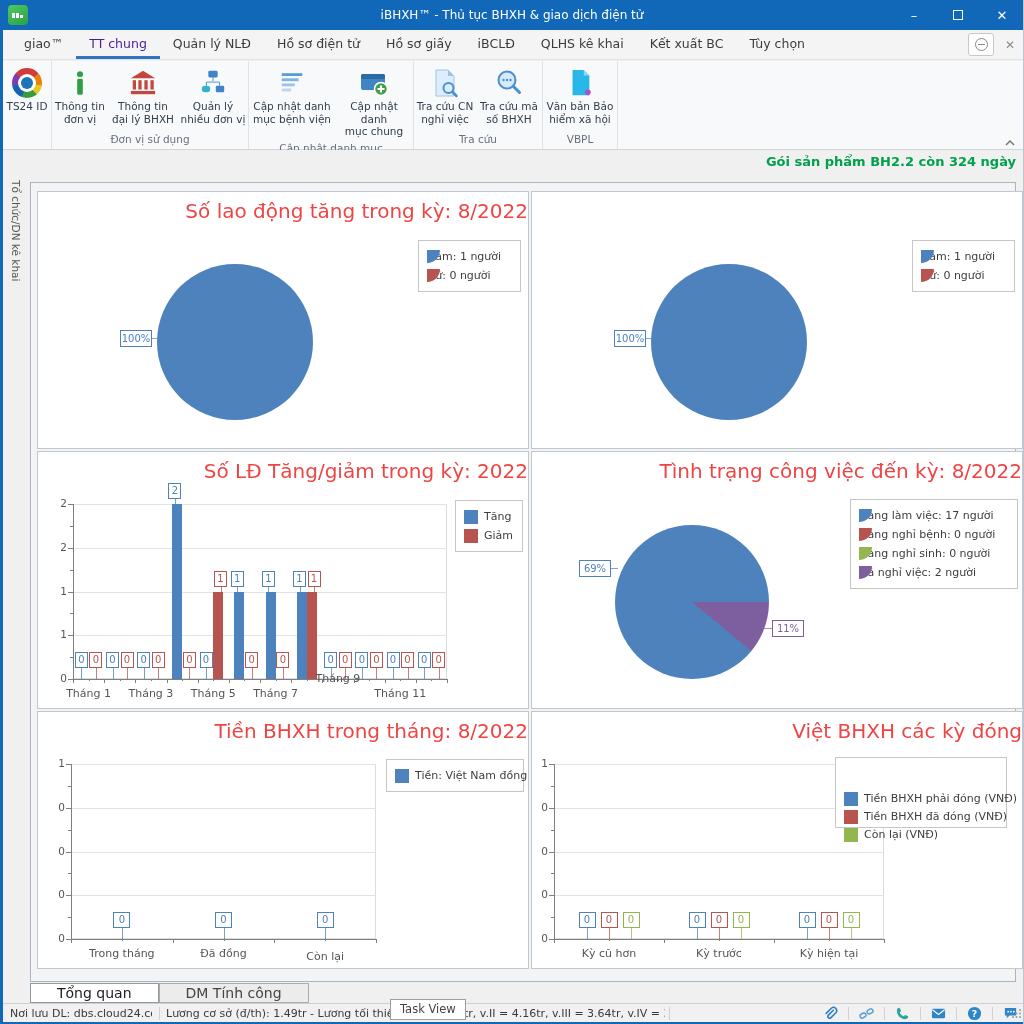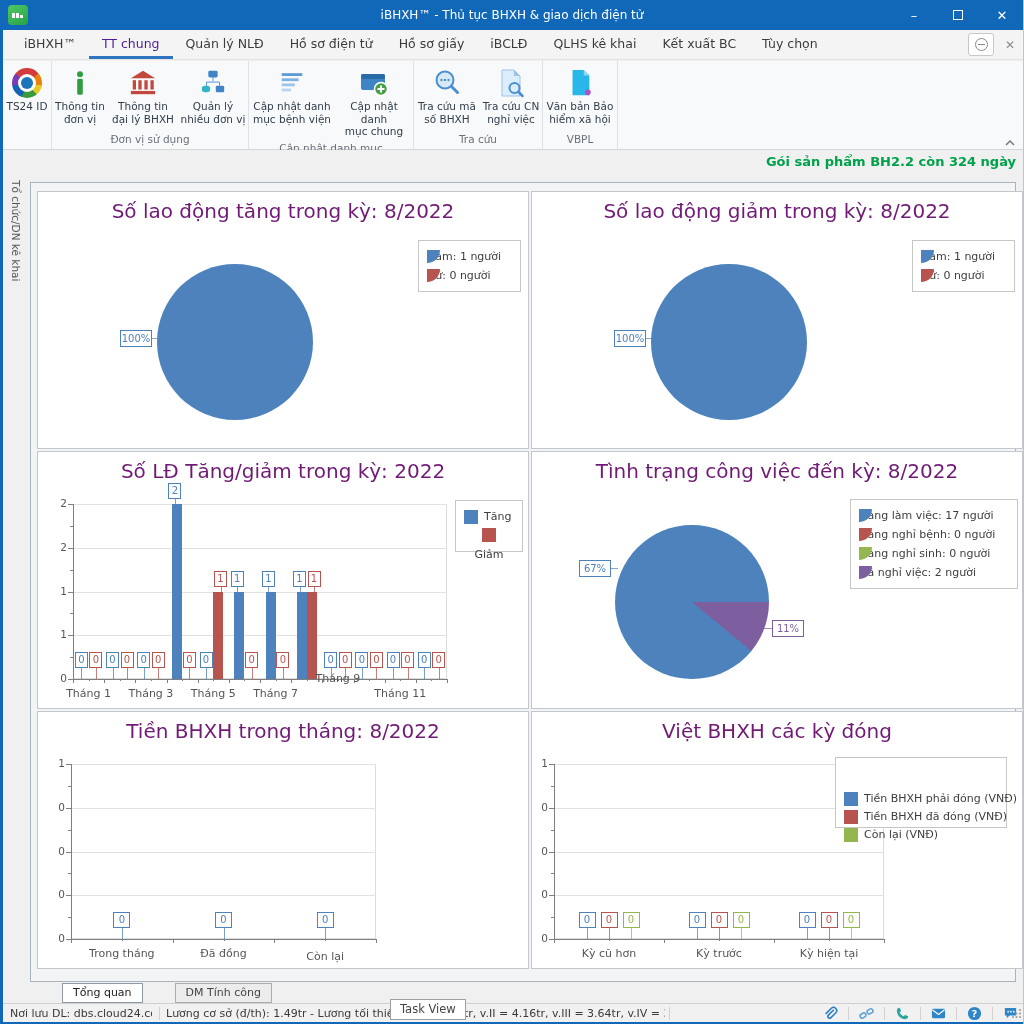--- a/index.html
+++ b/index.html
@@ -47,42 +47,42 @@
   .infostrip{position:absolute;left:3px;top:150px;right:0;height:24px;background:#f0f0f0;
              text-align:right;line-height:24px;padding-right:8px;font-weight:bold;font-size:13px;color:#00a14b;}
 
   
   .side-strip{position:absolute;left:3px;top:174px;width:27px;bottom:21px;background:#f0f0f0;}
   .side-strip span{position:absolute;left:7px;top:6px;writing-mode:vertical-rl;font-size:10.5px;color:#555;}
 
   
   .outer-panel{position:absolute;left:30px;top:182px;width:986px;height:800px;background:#f3f4f6;border:1px solid #a9b4c0;}
   .chart-panel{position:absolute;width:492px;height:258px;background:#fff;border:1px solid #c2c7ce;}
-  .chart-title{position:absolute;top:7px;left:0;right:0;text-align:center;font-size:20px;color:#701a75;}
+  .chart-title{position:absolute;top:7px;left:0;right:0;text-align:right;font-size:20px;color:#ef4444;}
   .pie{position:absolute;}
   .callout{position:absolute;width:32px;height:17px;background:#fff;border:1px solid;font-size:10px;line-height:15px;text-align:center;}
   .callout-line{position:absolute;height:1px;}
   .legend{position:absolute;background:#fff;border:1px solid #c6c6c6;padding:7px 8px;display:flex;flex-direction:column;justify-content:center;gap:4px;}
   .legend-row{display:flex;align-items:center;gap:6px;height:15px;}
   .legend-marker{flex:none;width:14px;height:14px;}
   .legend-marker.pie{border-radius:0 0 100% 0;width:13px;height:13px;}
   .legend-label{font-size:11px;color:#3d3d3d;white-space:nowrap;}
   .plotarea{position:absolute;border:1px solid #dcdcdc;background:#fff;}
   .grid{position:absolute;height:1px;background:#e2e2e2;}
   .axis{position:absolute;background:#7f7f7f;}
   .bar{position:absolute;}
   .vbox{position:absolute;height:16px;background:#fff;border:1px solid;font-size:10px;line-height:14px;text-align:center;}
   .vline{position:absolute;width:1px;opacity:.75;}
   .ytick{position:absolute;width:20px;text-align:right;font-size:10.5px;color:#555;}
   .xtick{position:absolute;width:80px;text-align:center;font-size:11px;color:#555;}
   .tickmark{position:absolute;background:#7f7f7f;}
 
   
   .footer-tabs{position:absolute;left:30px;top:983px;height:20px;display:flex;}
-  .footer-tab{padding:0 10px;line-height:18px;font-size:11px;border:1px solid #adadad;background:#ececec;color:#444;margin-left:32px;}
+  .footer-tab{padding:0 26px;line-height:18px;font-size:14px;border:1px solid #adadad;background:#ececec;color:#444;}
   .footer-tab.active{background:#fff;border-color:#8f9aa6;color:#222;}
 
   
   .statusbar{position:absolute;left:3px;right:0;top:1003px;height:19px;background:#f1f1f1;border-top:1px solid #cfcfcf;}
   .sb-text{position:absolute;top:3px;font-size:11px;color:#3a3a3a;white-space:nowrap;overflow:hidden;}
   .sb-div{position:absolute;top:3px;width:1px;height:13px;background:#d2d2d2;}
   .status-icon{position:absolute;top:2px;width:15px;height:15px;}
   .grip{position:absolute;right:2px;top:4px;}
   .tooltip{position:absolute;left:390px;top:999px;height:21px;background:#fff;border:1px solid #9e9e9e;
            padding:0 9px;line-height:19px;font-size:11.5px;color:#444;z-index:20;}
@@ -108,21 +108,21 @@
       <div class="win-btn">–</div>
       <div class="win-btn">
           <span class="max-glyph"></span>
         </div>
       <div class="win-btn">✕</div>
     </div>
   </div>
 
   <div class="menubar">
     <div class="menu-tabs" id="menu-tabs">
-        <div class="menu-tab">iBHXH™</div>
+        <div class="menu-tab">giao™</div>
         <div class="menu-tab active">TT chung</div>
         <div class="menu-tab">Quản lý NLĐ</div>
         <div class="menu-tab">Hồ sơ điện tử</div>
         <div class="menu-tab">Hồ sơ giấy</div>
         <div class="menu-tab">iBCLĐ</div>
         <div class="menu-tab">QLHS kê khai</div>
         <div class="menu-tab">Kết xuất BC</div>
         <div class="menu-tab">Tùy chọn</div>
       </div>
     <div class="menu-right">
@@ -210,44 +210,44 @@
               </svg>
             </div>
             <div class="rib-label">Cập nhật danh
 mục chung</div>
           </div>
         </div>
         <div class="rib-caption">Cập nhật danh mục</div>
       </div>
       <div class="rib-group">
         <div class="rib-buttons">
+          <div class="rib-btn" style="width: 62px;">
+            <div class="rib-icon">
+              <svg width="30" height="30" viewBox="0 0 30 30">
+                <path d="M6 2h12l6 6v20H6z" fill="#dcedfd" stroke="#9cc3ea"></path>
+                <path d="M18 2l6 6h-6z" fill="#9cc3ea"></path>
+                <circle cx="18.5" cy="20" r="5" fill="none" stroke="#4b8fd0" stroke-width="2"></circle>
+                <path d="M22.5 24l4 4" stroke="#4b8fd0" stroke-width="2.5" stroke-linecap="round"></path>
+              </svg>
+            </div>
+            <div class="rib-label">Tra cứu CN
+nghỉ việc</div>
+          </div>
           <div class="rib-btn" style="width: 66px;">
             <div class="rib-icon">
               <svg width="30" height="30" viewBox="0 0 30 30">
                 <circle cx="13" cy="12" r="8.5" fill="#d8e9f8" stroke="#4b8fd0" stroke-width="2"></circle>
                 <circle cx="9.5" cy="12" r="1.2" fill="#4b8fd0"></circle>
                 <circle cx="13" cy="12" r="1.2" fill="#4b8fd0"></circle>
                 <circle cx="16.5" cy="12" r="1.2" fill="#4b8fd0"></circle>
                 <path d="M19.5 18.5l6 6" stroke="#4b8fd0" stroke-width="3" stroke-linecap="round"></path>
               </svg>
             </div>
             <div class="rib-label">Tra cứu mã
 số BHXH</div>
-          </div>
-          <div class="rib-btn" style="width: 62px;">
-            <div class="rib-icon">
-              <svg width="30" height="30" viewBox="0 0 30 30">
-                <path d="M6 2h12l6 6v20H6z" fill="#dcedfd" stroke="#9cc3ea"></path>
-                <path d="M18 2l6 6h-6z" fill="#9cc3ea"></path>
-                <circle cx="18.5" cy="20" r="5" fill="none" stroke="#4b8fd0" stroke-width="2"></circle>
-                <path d="M22.5 24l4 4" stroke="#4b8fd0" stroke-width="2.5" stroke-linecap="round"></path>
-              </svg>
-            </div>
-            <div class="rib-label">Tra cứu CN
-nghỉ việc</div>
           </div>
         </div>
         <div class="rib-caption">Tra cứu</div>
       </div>
       <div class="rib-group">
         <div class="rib-buttons">
           <div class="rib-btn" style="width: 74px;">
             <div class="rib-icon">
               <svg width="28" height="30" viewBox="0 0 30 30">
                 <path d="M7 1h12l6 6v21H7z" fill="#29b6e8"></path>
@@ -283,21 +283,20 @@
             <div class="legend-marker pie" style="background: rgb(77, 130, 188);"></div>
             <div class="legend-label">Nam: 1 người</div>
           </div>
           <div class="legend-row" style="position: relative;">
             <div class="legend-marker pie" style="background: rgb(184, 84, 80);"></div>
             <div class="legend-label">Nữ: 0 người</div>
           </div>
         </div>
       </div>
       <div class="chart-panel" style="left: 500px; top: 8px; width: 492px; height: 258px; position: absolute;">
-        <div class="chart-title">Số lao động giảm trong kỳ: 8/2022</div>
         <div class="pie" style="left: 119px; top: 72px; width: 156px; height: 156px; position: absolute; border-radius: 50%; background: rgb(77, 130, 188);"></div>
         <div class="callout" style="left: 82px; top: 138px; width: 32px; height: 17px; position: absolute; border-color: rgb(77, 130, 188); color: rgb(77, 130, 188);">100%</div>
         <div class="callout-line" style="left: 114px; top: 146px; width: 8px; height: 1px; position: absolute; background: rgb(77, 130, 188); opacity: 0.7;"></div>
         <div class="legend" style="left: 380px; top: 48px; width: 103px; height: 52px; position: absolute;">
           <div class="legend-row" style="position: relative;">
             <div class="legend-marker pie" style="background: rgb(77, 130, 188);"></div>
             <div class="legend-label">Nam: 1 người</div>
           </div>
           <div class="legend-row" style="position: relative;">
             <div class="legend-marker pie" style="background: rgb(184, 84, 80);"></div>
@@ -411,30 +410,30 @@
         <div class="xtick" style="left: 72.9167px; top: 235px; width: 80px; height: 14px; position: absolute;">Tháng 3</div>
         <div class="xtick" style="left: 135.25px; top: 235px; width: 80px; height: 14px; position: absolute;">Tháng 5</div>
         <div class="xtick" style="left: 197.583px; top: 235px; width: 80px; height: 14px; position: absolute;">Tháng 7</div>
         <div class="xtick" style="left: 259.917px; top: 220px; width: 80px; height: 14px; position: absolute;">Tháng 9</div>
         <div class="xtick" style="left: 322.25px; top: 235px; width: 80px; height: 14px; position: absolute;">Tháng 11</div>
         <div class="legend" style="left: 417px; top: 48px; width: 68px; height: 52px; position: absolute;">
           <div class="legend-row" style="position: relative;">
             <div class="legend-marker" style="background: rgb(77, 130, 188);"></div>
             <div class="legend-label">Tăng</div>
           </div>
-          <div class="legend-row" style="position: relative; flex-direction: column;">
+          <div class="legend-row" style="position: relative;">
             <div class="legend-marker" style="background: rgb(184, 84, 80);"></div>
             <div class="legend-label">Giảm</div>
           </div>
         </div>
       </div>
       <div class="chart-panel" style="left: 500px; top: 268px; width: 492px; height: 258px; position: absolute;">
         <div class="chart-title">Tình trạng công việc đến kỳ: 8/2022</div>
         <div class="pie" style="left: 83px; top: 73px; width: 154px; height: 154px; position: absolute; border-radius: 50%; background: conic-gradient(rgb(77, 130, 188) 0deg, rgb(77, 130, 188) 90deg, rgb(125, 95, 160) 90deg, rgb(125, 95, 160) 129.6deg, rgb(77, 130, 188) 129.6deg, rgb(77, 130, 188) 360deg);"></div>
-        <div class="callout" style="left: 47px; top: 108px; width: 32px; height: 17px; position: absolute; border-color: rgb(77, 130, 188); color: rgb(77, 130, 188);">67%</div>
+        <div class="callout" style="left: 47px; top: 108px; width: 32px; height: 17px; position: absolute; border-color: rgb(77, 130, 188); color: rgb(77, 130, 188);">69%</div>
         <div class="callout-line" style="left: 79px; top: 116px; width: 7px; height: 1px; position: absolute; background: rgb(77, 130, 188); opacity: 0.7;"></div>
         <div class="callout" style="left: 240px; top: 168px; width: 32px; height: 17px; position: absolute; border-color: rgb(125, 95, 160); color: rgb(125, 95, 160);">11%</div>
         <div class="callout-line" style="left: 231px; top: 176px; width: 9px; height: 1px; position: absolute; background: rgb(125, 95, 160); opacity: 0.7;"></div>
         <div class="legend" style="left: 318px; top: 47px; width: 168px; height: 90px; position: absolute;">
           <div class="legend-row" style="position: relative;">
             <div class="legend-marker pie" style="background: rgb(77, 130, 188);"></div>
             <div class="legend-label">Đang làm việc: 17 người</div>
           </div>
           <div class="legend-row" style="position: relative;">
             <div class="legend-marker pie" style="background: rgb(184, 84, 80);"></div>
@@ -482,20 +481,26 @@
         <div class="tickmark" style="left: 338px; top: 227px; width: 1px; height: 4px; position: absolute;"></div>
         <div class="vbox" style="left: 75.3333px; top: 200px; width: 17px; height: 16px; position: absolute; border-color: rgb(77, 130, 188); color: rgb(77, 130, 188);">0</div>
         <div class="vline" style="left: 83.8333px; top: 216px; width: 1px; height: 11px; position: absolute; background: rgb(77, 130, 188);"></div>
         <div class="vbox" style="left: 177px; top: 200px; width: 17px; height: 16px; position: absolute; border-color: rgb(77, 130, 188); color: rgb(77, 130, 188);">0</div>
         <div class="vline" style="left: 185.5px; top: 216px; width: 1px; height: 11px; position: absolute; background: rgb(77, 130, 188);"></div>
         <div class="vbox" style="left: 278.667px; top: 200px; width: 17px; height: 16px; position: absolute; border-color: rgb(77, 130, 188); color: rgb(77, 130, 188);">0</div>
         <div class="vline" style="left: 287.167px; top: 216px; width: 1px; height: 11px; position: absolute; background: rgb(77, 130, 188);"></div>
         <div class="xtick" style="left: 43.8333px; top: 235px; width: 80px; height: 14px; position: absolute;">Trong tháng</div>
         <div class="xtick" style="left: 145.5px; top: 235px; width: 80px; height: 14px; position: absolute;">Đã đồng</div>
         <div class="xtick" style="left: 247.167px; top: 238px; width: 80px; height: 14px; position: absolute;">Còn lại</div>
+        <div class="legend" style="left: 348px; top: 47px; width: 138px; height: 33px; position: absolute;">
+          <div class="legend-row" style="position: relative;">
+            <div class="legend-marker" style="background: rgb(77, 130, 188);"></div>
+            <div class="legend-label">Tiền: Việt Nam đồng</div>
+          </div>
+        </div>
       </div>
       <div class="chart-panel" style="left: 500px; top: 528px; width: 492px; height: 258px; position: absolute;">
         <div class="chart-title">Việt BHXH các kỳ đóng</div>
         <div class="plotarea" style="left: 22px; top: 52px; width: 330px; height: 175px; position: absolute;"></div>
         <div class="ytick" style="left: -4px; top: 220px; width: 20px; height: 13px; position: absolute;">0</div>
         <div class="tickmark" style="left: 17px; top: 227px; width: 5px; height: 1px; position: absolute;"></div>
         <div class="grid" style="left: 22px; top: 183.25px; width: 330px; height: 1px; position: absolute;"></div>
         <div class="ytick" style="left: -4px; top: 176.25px; width: 20px; height: 13px; position: absolute;">0</div>
         <div class="tickmark" style="left: 17px; top: 183.25px; width: 5px; height: 1px; position: absolute;"></div>
         <div class="grid" style="left: 22px; top: 139.5px; width: 330px; height: 1px; position: absolute;"></div>

